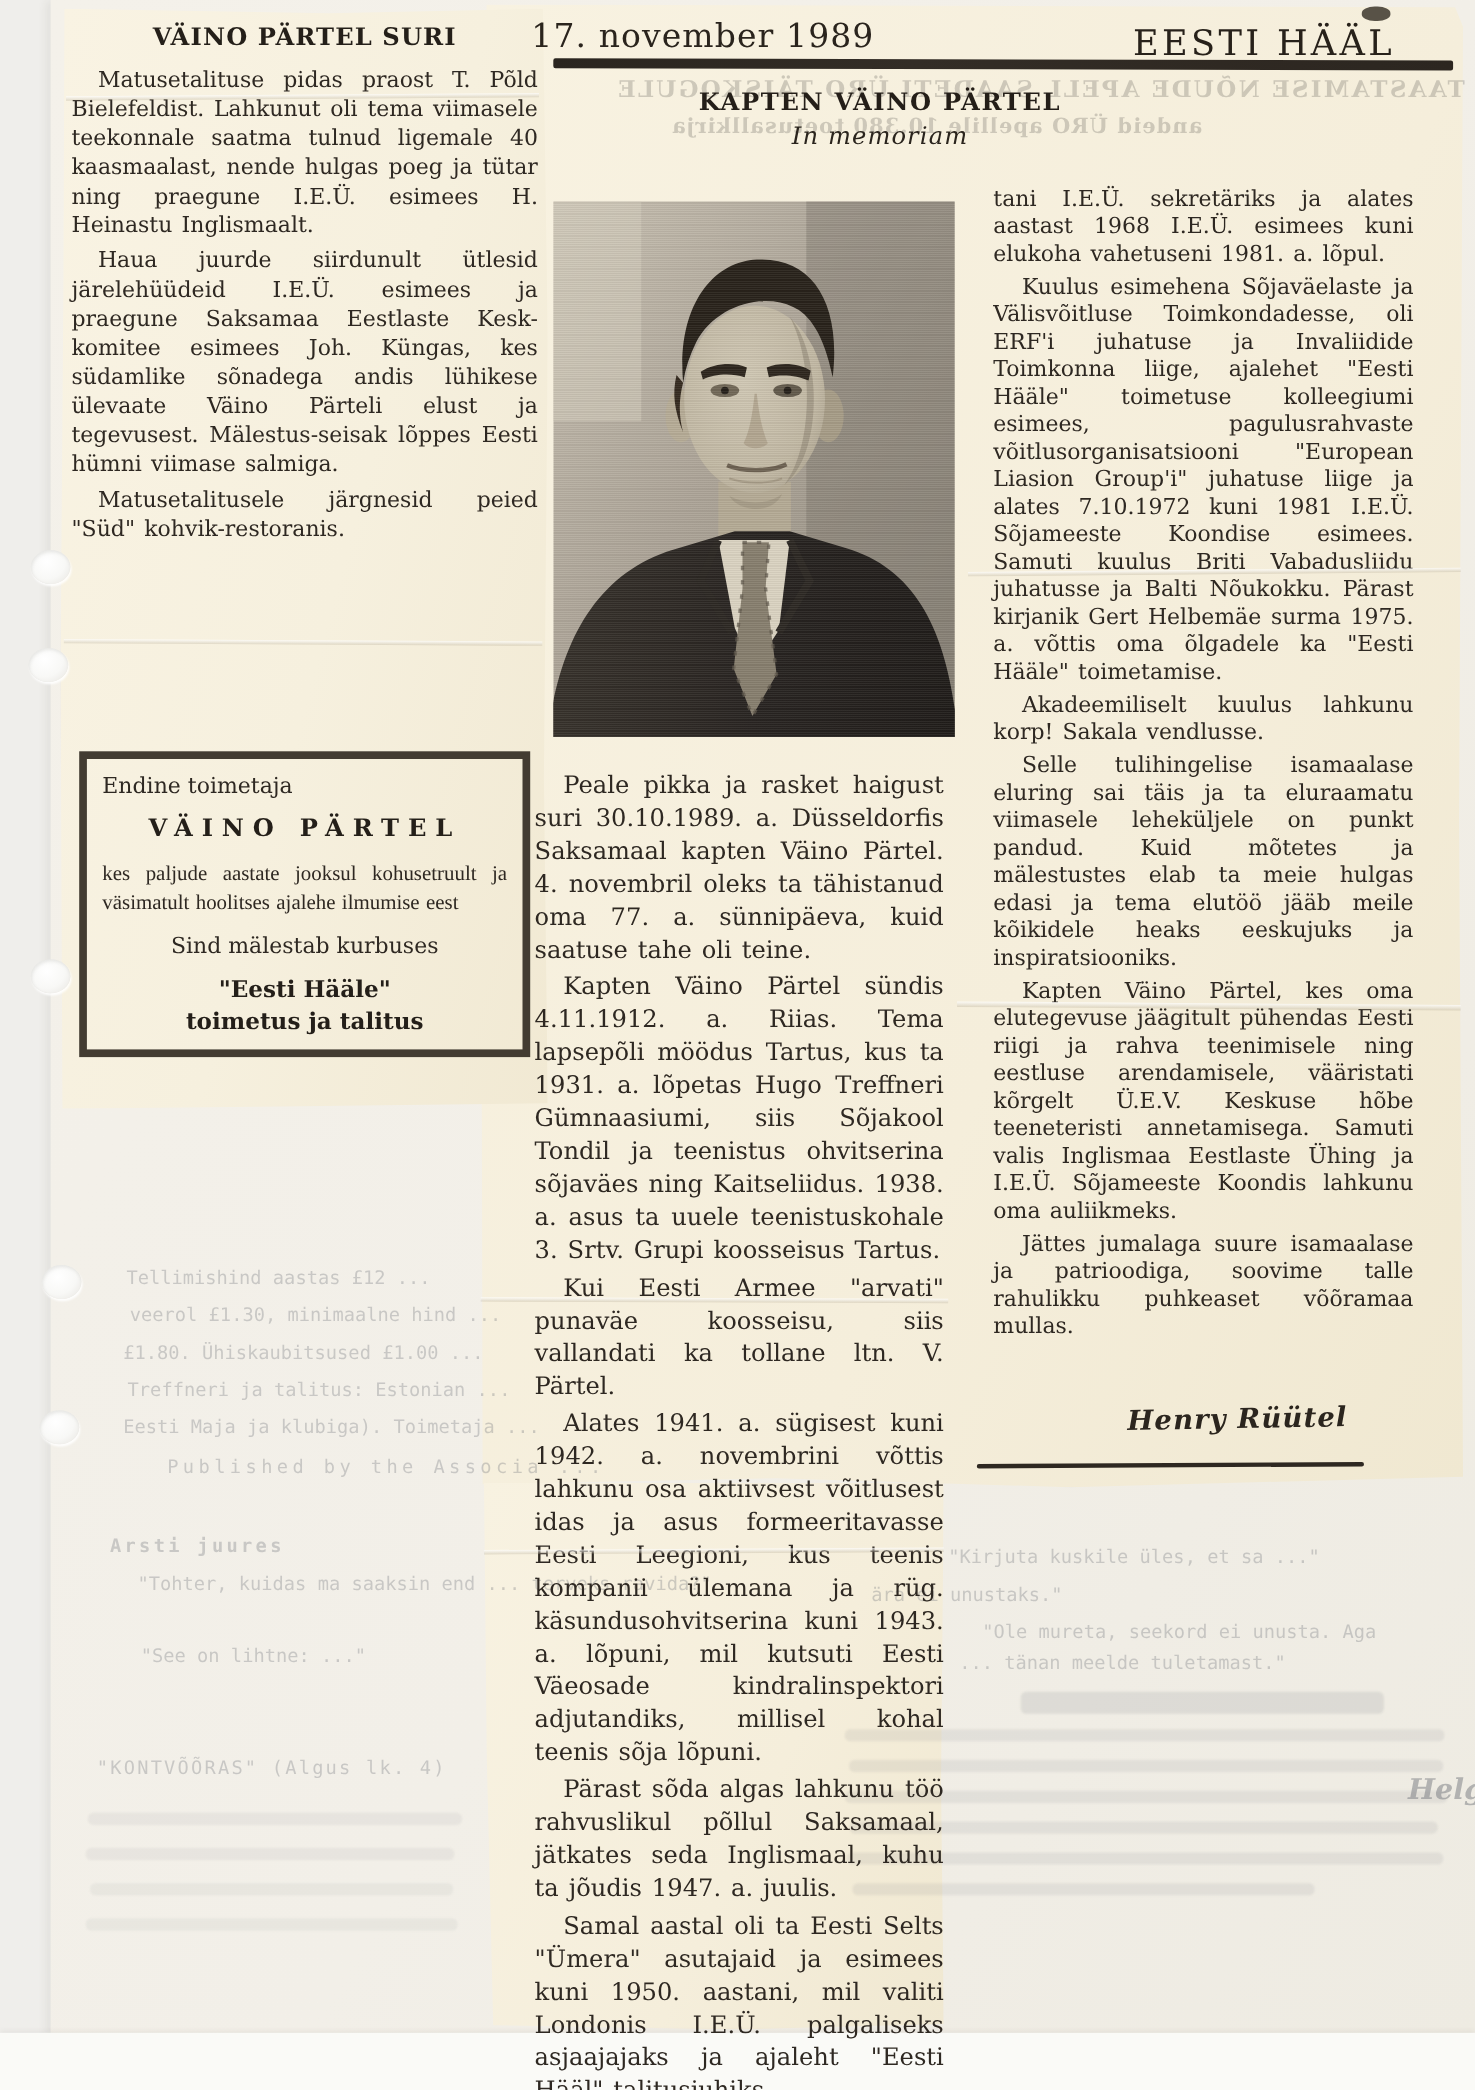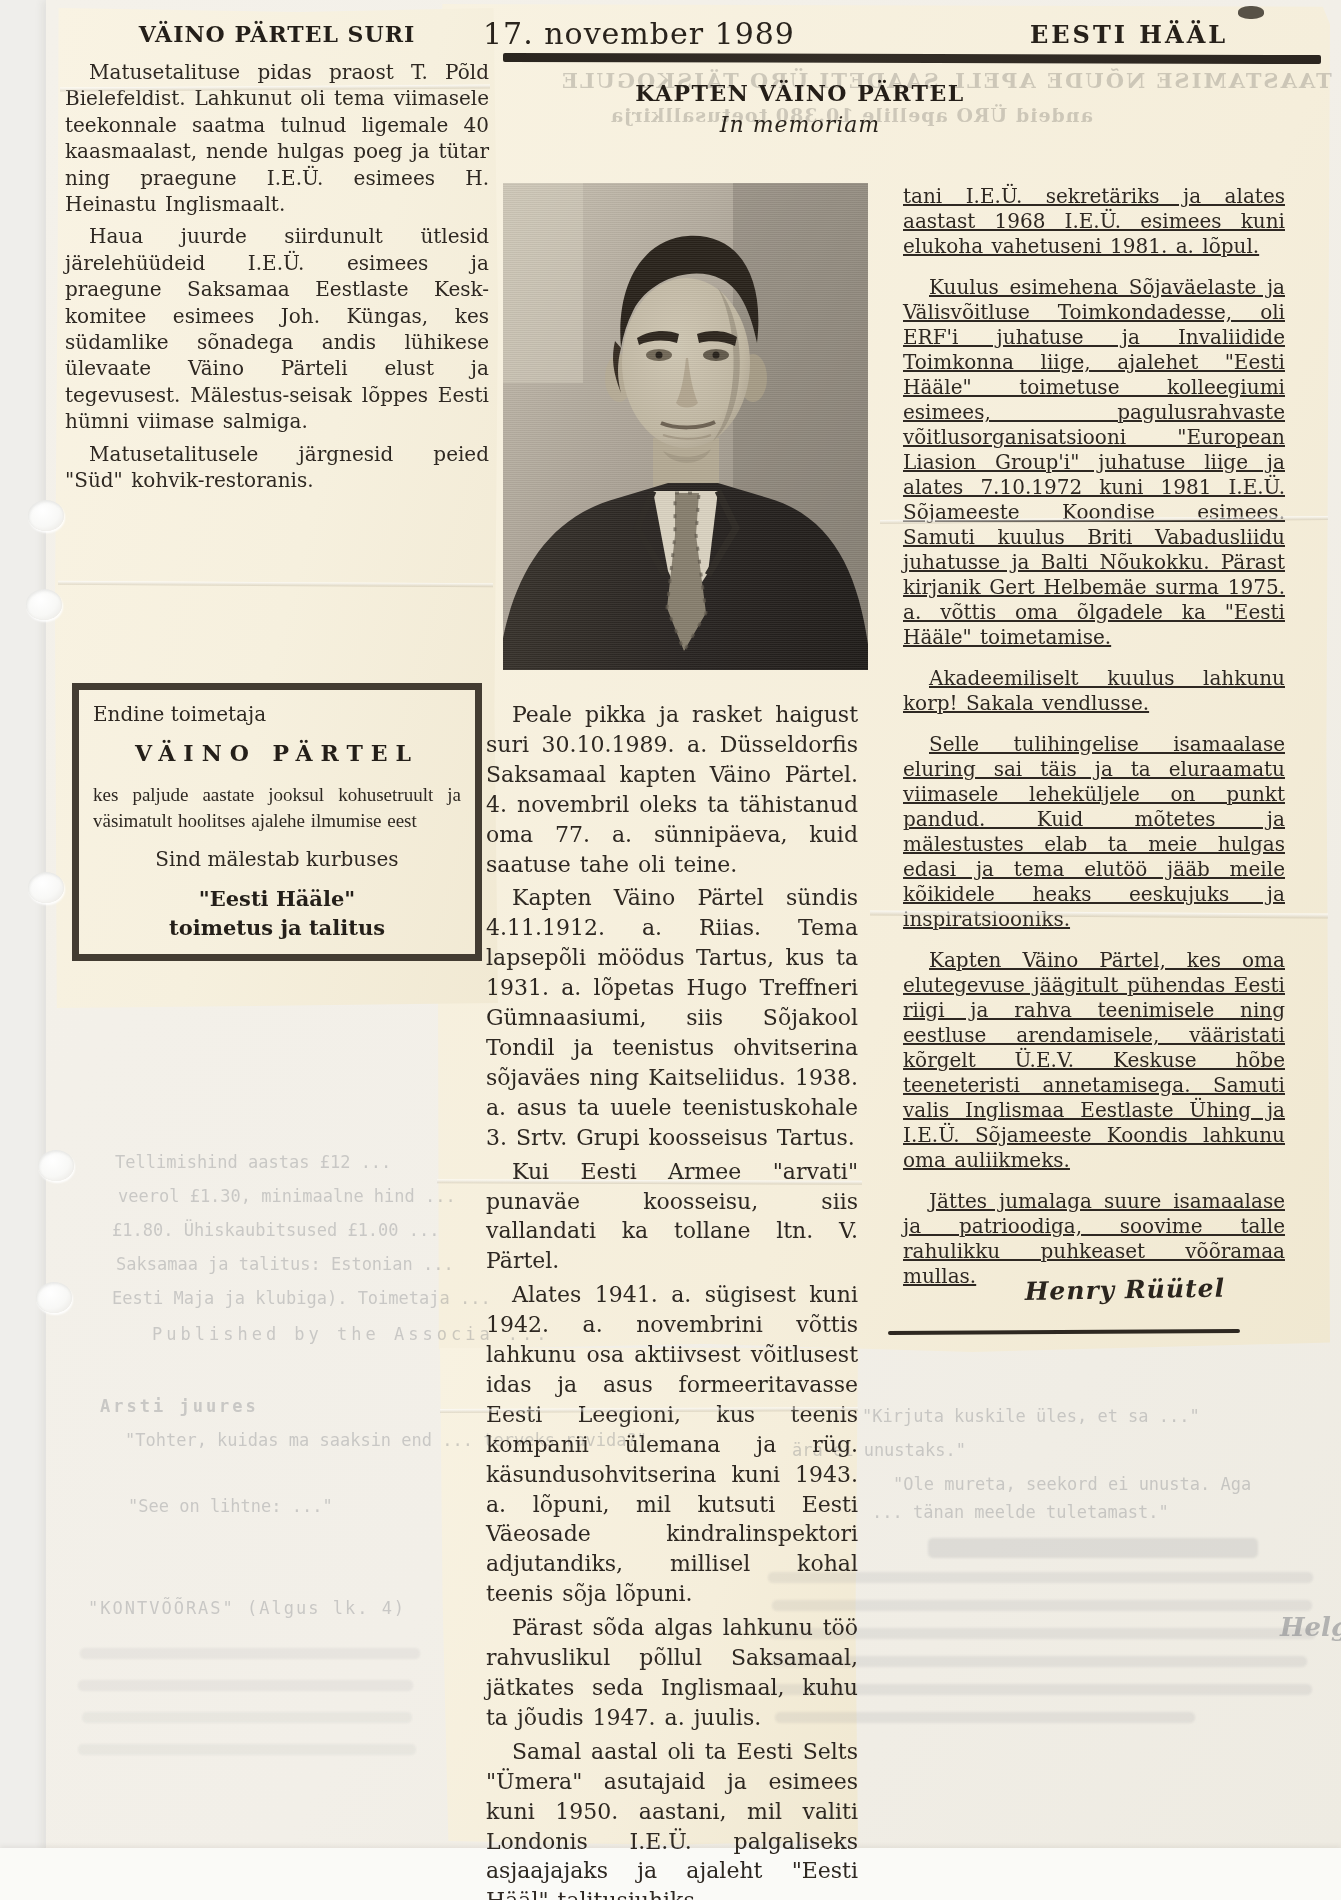--- a/index.html
+++ b/index.html
@@ -54,41 +54,41 @@
   }
   .membox .intro{font-size:20px;margin:2px 0 14px;}
   .membox .name{
     text-align:center;font-weight:bold;font-size:22px;letter-spacing:8px;
     margin:0 0 16px;color:#241f19;white-space:nowrap;
   }
   .membox .body{font-size:19px;line-height:1.35;text-align:justify;margin:0 0 14px;word-spacing:1px;font-family:Liberation Serif, serif;}
   .membox .remembrance{text-align:center;font-size:20px;margin:0 0 14px;}
   .membox .signoff{text-align:center;font-weight:bold;font-size:21px;line-height:1.35;margin:0;color:#241f19;}
   .dateline{left:483px;top:16px;font-size:30px;letter-spacing:1px;color:#2a241d;}
-  .masthead{left:1030px;top:20px;font-size:24px;font-weight:700;letter-spacing:3px;color:#27211a;}
+  .masthead{left:1030px;top:20px;font-size:32px;font-weight:400;letter-spacing:3px;color:#27211a;}
   .rule1{
     left:503px;top:54px;width:818px;height:9px;z-index:5;position:absolute;
     background:linear-gradient(90deg,#2a251f 0%,#332d26 40%,#2c2620 100%);
     border-radius:2px;transform:rotate(0.15deg);
   }
   .mtitle{left:585px;top:80px;width:430px;text-align:center;font-size:22px;
     font-weight:bold;letter-spacing:1.5px;color:#241e18;}
   .msub{left:585px;top:112px;width:430px;text-align:center;font-size:22px;
     font-weight:normal;font-style:italic;color:#2a241d;letter-spacing:1px;}
   .photo{left:503px;top:183px;width:365px;height:487px;z-index:5;position:absolute;}
   .photo svg{display:block;}
   .photo .grain{
     position:absolute;inset:0;
     background:repeating-linear-gradient(0deg,rgba(255,250,235,.07) 0 1px,rgba(60,50,40,.05) 1px 2px);
     pointer-events:none;
   }
   .col1{left:486px;top:700px;width:372px;font-size:22px;line-height:1.36;}
   .col1 p{margin:0 0 4px;text-align:justify;text-indent:26px;word-spacing:2px;}
   .col2{left:903px;top:168px;width:382px;font-size:20px;line-height:1.25;}
-  .col2 p{margin:16px 0 5px;text-align:justify;text-indent:26px;word-spacing:2px;text-decoration:underline;}
+  .col2 p{margin:0 0 5px;text-align:justify;text-indent:26px;word-spacing:2px;}
   .col1 p.noindent,.col2 p.noindent{text-indent:0;}
   .signature{
     left:940px;top:1276px;width:285px;text-align:right;
     font-size:25px;font-weight:bold;font-style:italic;color:#2b251e;
     letter-spacing:1px;transform:rotate(-1deg);
   }
   .rule2{
     left:888px;top:1330px;width:352px;height:4px;position:absolute;z-index:5;
     background:#2e2821;border-radius:2px;transform:rotate(-0.3deg);
   }
@@ -132,21 +132,21 @@
 <div id="page">
 
   <div class="underpage"></div>
   <div class="bottomband"></div>
 
   <div class="frag serifb mirror" style="left:560px;top:68px;font-size:21px;letter-spacing:2px;">TAASTAMISE NÕUDE APELL SAADETI ÜRO TÄISKOGULE</div>
   <div class="frag serifb mirror" style="left:610px;top:104px;font-size:19px;letter-spacing:1px;">andeid ÜRO apellile 10.380 toetusallkirja</div>
   <div class="frag" style="left:115px;top:1152px;">Tellimishind aastas £12 ...</div>
   <div class="frag" style="left:118px;top:1186px;">veerol £1.30, minimaalne hind ...</div>
   <div class="frag" style="left:112px;top:1220px;">£1.80. Ühiskaubitsused £1.00 ...</div>
-  <div class="frag" style="left:116px;top:1254px;">Saksamaa ja talitus: Estonian ...</div>
+  <div class="frag" style="left:116px;top:1254px;">Treffneri ja talitus: Estonian ...</div>
   <div class="frag" style="left:112px;top:1288px;">Eesti Maja ja klubiga). Toimetaja ...</div>
   <div class="frag" style="left:152px;top:1324px;letter-spacing:4px;">Published by the Associa ...</div>
   <div class="frag" style="left:100px;top:1396px;font-weight:bold;letter-spacing:3px;">Arsti juures</div>
   <div class="frag" style="left:125px;top:1430px;">"Tohter, kuidas ma saaksin end ... terveks ravida?"</div>
   <div class="frag" style="left:128px;top:1496px;">"See on lihtne: ..."</div>
   <div class="frag" style="left:88px;top:1598px;letter-spacing:2px;">"KONTVÕÕRAS" (Algus lk. 4)</div>
   <div class="frag" style="left:862px;top:1406px;">"Kirjuta kuskile üles, et sa ..."</div>
   <div class="frag" style="left:792px;top:1440px;">ära ei unustaks."</div>
   <div class="frag" style="left:893px;top:1474px;">"Ole mureta, seekord ei unusta. Aga</div>
   <div class="frag" style="left:872px;top:1502px;">... tänan meelde tuletamast."</div>

